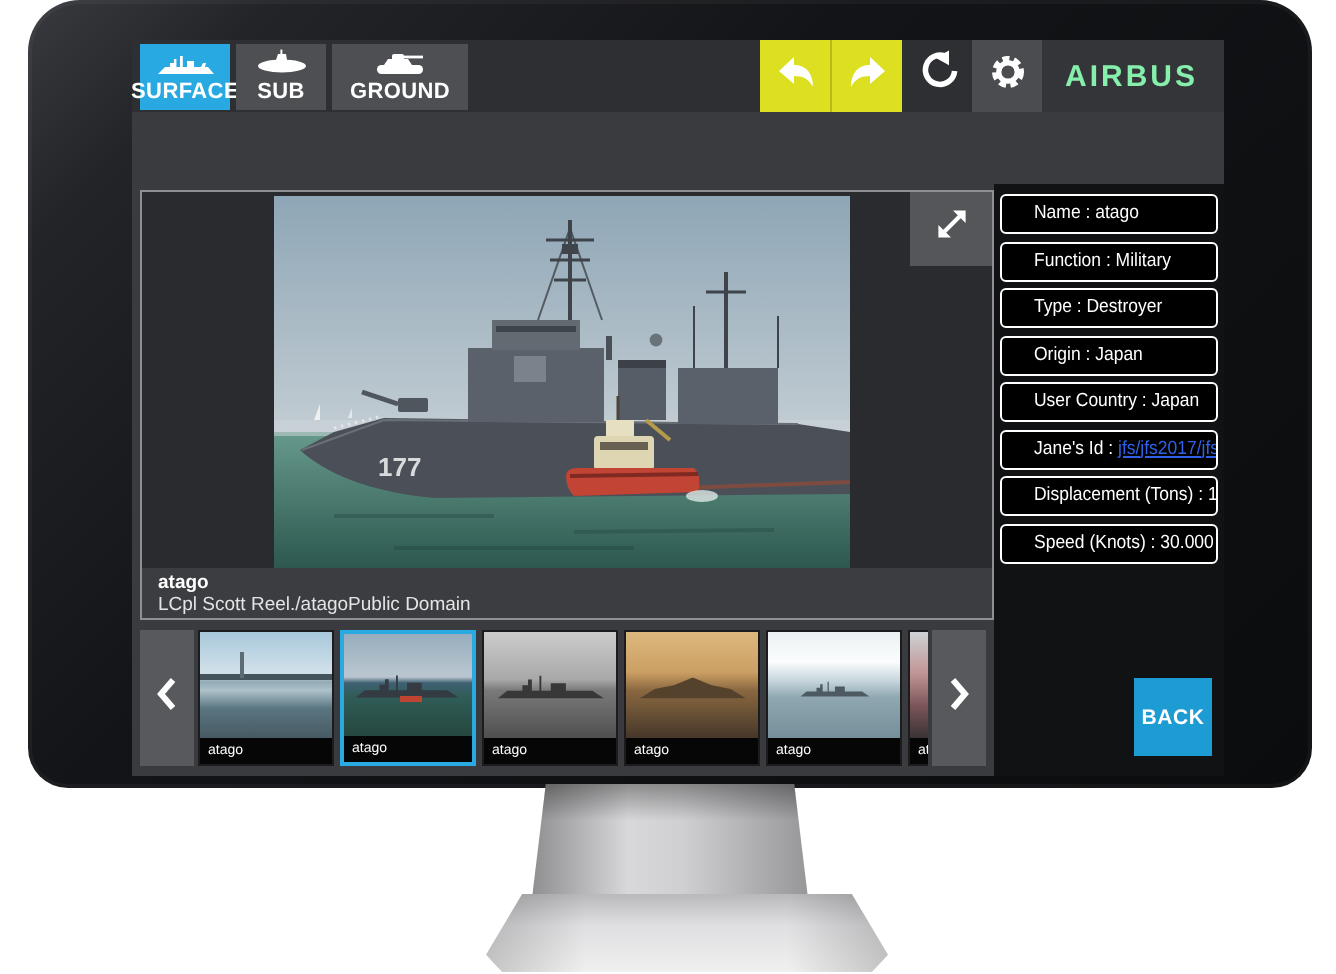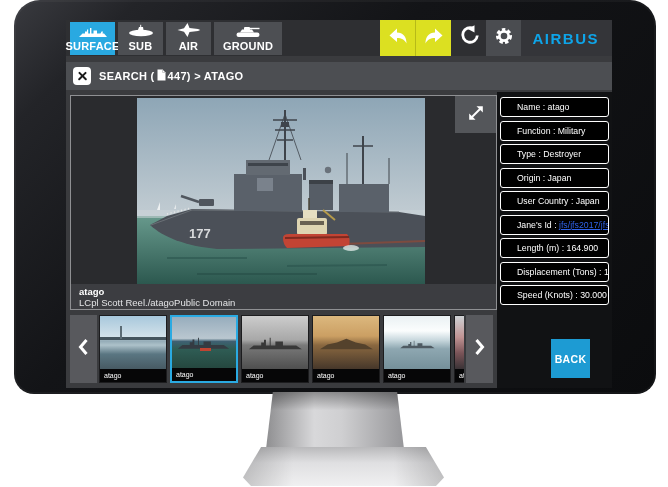--- a/index.html
+++ b/index.html
@@ -28,21 +28,21 @@
   .tab{width:45px;height:33px;background:#4d4f53;display:flex;flex-direction:column;align-items:center;justify-content:flex-end;padding-bottom:3px;box-sizing:border-box;cursor:pointer;}
   .tab svg{margin-bottom:2px;display:block;}
   .tab .tlabel{font-size:11px;font-weight:bold;color:#fff;letter-spacing:.2px;}
   .tab.active{background:#29a9e1;}
   .tab.ground{width:68px;}
   .toolbar-right{position:absolute;right:0;top:0;height:36px;display:flex;align-items:stretch;}
   .ybtn{width:35px;background:#dce021;display:flex;align-items:center;justify-content:center;cursor:pointer;}
   .ybtn.redo{border-left:1px solid rgba(70,70,0,.25);}
   .tbtn{width:35px;display:flex;align-items:center;justify-content:center;cursor:pointer;}
   .gear{background:#4a4c50;}
-  .brand{display:flex;align-items:center;padding:0 13px 0 11px;font-size:15px;font-weight:bold;color:#0ea5e9;letter-spacing:1.5px;background:#343539;}
+  .brand{display:flex;align-items:center;padding:0 13px 0 11px;font-size:15px;font-weight:bold;color:#86efac;letter-spacing:1.5px;background:#343539;}
 
   
   .searchbar{position:absolute;left:0;top:42px;width:100%;height:28px;background:#4c4e52;display:flex;align-items:center;}
   .closebtn{position:relative;width:18px;height:18px;background:#fff;border-radius:4px;margin:0 8px 0 7px;cursor:pointer;flex:none;}
   .closebtn::before,.closebtn::after{content:"";position:absolute;left:3.5px;top:7.8px;width:11px;height:2.4px;background:#1a1a1a;border-radius:1px;}
   .closebtn::before{transform:rotate(45deg);}
   .closebtn::after{transform:rotate(-45deg);}
   .searchtext{font-size:11px;font-weight:bold;color:#fff;letter-spacing:.3px;display:flex;align-items:center;gap:2px;}
 
   
@@ -78,21 +78,21 @@
   .v5 svg{left:22%;width:56%;top:44%;}
   .v5 svg path{fill:#4e5a62;}
   .v6{background:linear-gradient(180deg,#ced2d5 0%,#c09393 40%,#7a5458 70%,#3a3336 100%);}
 
   
   .panel{position:absolute;left:431px;top:72px;width:115px;height:296px;background:#111214;}
   .ditem{margin:0 3px 3.5px 3px;height:20px;background:#000;border:1px solid #ffffff;border-radius:3px;color:#fff;font-size:9.5px;line-height:18px;box-sizing:border-box;padding:0 16px;overflow:hidden;white-space:nowrap;}
   .ditem.first{margin-top:5px;}
   .dtext{display:inline-block;transform:scaleX(.92);transform-origin:0 50%;white-space:nowrap;}
   .link{color:#2f62e8;text-decoration:underline;cursor:pointer;}
-  .backbtn{position:absolute;right:22px;bottom:10px;width:39px;height:39px;background:#1d9bd3;color:#fff;font-size:10.5px;font-weight:bold;display:flex;align-items:center;justify-content:center;cursor:pointer;letter-spacing:.3px;}
+  .backbtn{position:absolute;right:6px;bottom:10px;width:39px;height:39px;background:#1d9bd3;color:#fff;font-size:10.5px;font-weight:bold;display:flex;align-items:center;justify-content:center;cursor:pointer;letter-spacing:.3px;}
 </style>
 </head>
 <body>
 
 <div id="stage">
   <div class="bezel"></div>
   <div class="neck"></div>
   <div class="base"></div>
 
   <div class="app">
@@ -109,28 +109,20 @@
         </div>
         <div class="tab">
           <span>
             <svg width="26" height="14" viewBox="0 0 26 14">
                 <ellipse cx="13" cy="9" rx="12" ry="3.2" fill="#fff"></ellipse>
                 <path fill="#fff" d="M10 6 L11 3 H15 L15.5 6 Z"></path>
                 <rect x="12.2" y="0.8" width="1" height="2.6" fill="#fff"></rect>
               </svg>
           </span>
           <span class="tlabel">SUB</span>
-        </div>
-        <div class="tab">
-          <span>
-            <svg width="24" height="16" viewBox="0 0 24 16">
-                <path fill="#fff" d="M0.5 8 L7 6.2 L10.5 1 L12.5 6 L21 7 L23.3 8 L21 9 L12.5 10 L10.5 15 L7 9.8 Z"></path>
-              </svg>
-          </span>
-          <span class="tlabel">AIR</span>
         </div>
         <div class="tab ground">
           <span>
             <svg width="26" height="14" viewBox="0 0 26 14">
                 <rect x="1.5" y="8.5" width="23" height="4.5" rx="2.2" fill="#fff"></rect>
                 <path fill="#fff" d="M5 8.5 L7 5.5 H17 L19 8.5 Z"></path>
                 <rect x="9" y="3" width="6" height="3.5" rx="1" fill="#fff"></rect>
                 <rect x="14.5" y="3.8" width="10" height="1.4" fill="#fff"></rect>
               </svg>
           </span>
@@ -166,33 +158,20 @@
             <svg width="20" height="20" viewBox="0 0 20 20">
                 <circle cx="10" cy="10" r="6.2" fill="none" stroke="#fff" stroke-width="3.6" stroke-dasharray="3.2 2.1"></circle>
                 <circle cx="10" cy="10" r="4.6" fill="none" stroke="#fff" stroke-width="2.6"></circle>
               </svg>
           </span>
         </div>
         <div class="brand">AIRBUS</div>
       </div>
     </div>
 
-    <div class="searchbar">
-      <div class="closebtn"></div>
-      <div class="searchtext">
-        <span>SEARCH (</span>
-        <span>
-          <svg width="9" height="12" viewBox="0 0 9 12">
-              <path d="M0.5 0.5 H5.5 L8.5 3.5 V11.5 H0.5 Z" fill="#fff"></path>
-              <path d="M5.5 0.5 V3.5 H8.5" fill="none" stroke="#bdbdbd" stroke-width="0.8"></path>
-            </svg>
-        </span>
-        <span>447) &gt; ATAGO</span>
-      </div>
-    </div>
 
     <div class="viewer">
       <svg class="photo" viewBox="0 0 288 186">
         <defs>
           <linearGradient id="sky" x1="0" y1="0" x2="0" y2="1">
             <stop offset="0" stop-color="#8ea6b6"></stop>
               <stop offset="1" stop-color="#c3cdd3"></stop>
           </linearGradient>
           <linearGradient id="sea" x1="0" y1="0" x2="0" y2="1">
             <stop offset="0" stop-color="#67998c"></stop>
@@ -326,20 +305,19 @@
       </span>
     </div>
 
     <div class="panel">
       <div class="ditem first"><span class="dtext"><span>Name</span><span> : </span><span>atago</span></span></div>
       <div class="ditem"><span class="dtext"><span>Function</span><span> : </span><span>Military</span></span></div>
       <div class="ditem"><span class="dtext"><span>Type</span><span> : </span><span>Destroyer</span></span></div>
       <div class="ditem"><span class="dtext"><span>Origin</span><span> : </span><span>Japan</span></span></div>
       <div class="ditem"><span class="dtext"><span>User Country</span><span> : </span><span>Japan</span></span></div>
       <div class="ditem"><span class="dtext"><span>Jane's Id</span><span> : </span><span class="link">jfs/jfs2017/jfs_56...</span></span></div>
-      <div class="ditem"><span class="dtext"><span>Length (m)</span><span> : </span><span>164.900</span></span></div>
       <div class="ditem"><span class="dtext"><span>Displacement (Tons)</span><span> : </span><span>10000</span></span></div>
       <div class="ditem"><span class="dtext"><span>Speed (Knots)</span><span> : </span><span>30.000</span></span></div>
       <div class="backbtn">BACK</div>
     </div>
 
   </div>
 </div>
 
 </body></html>

